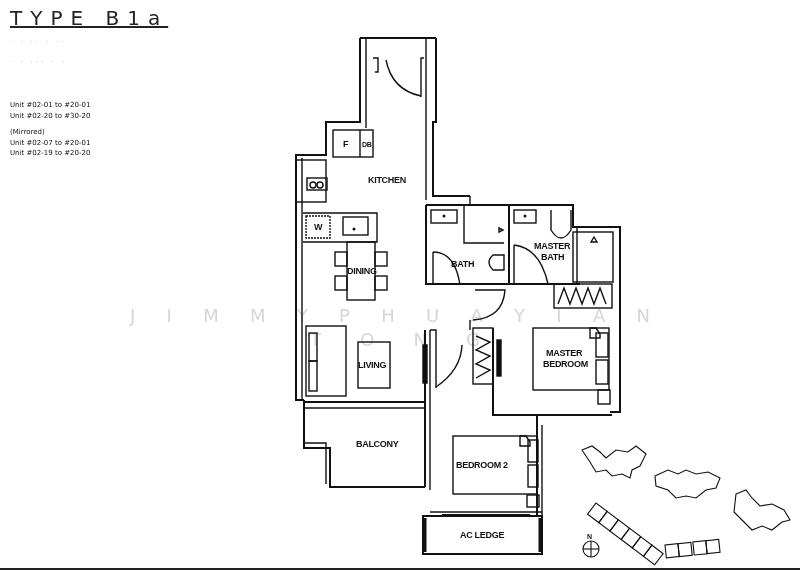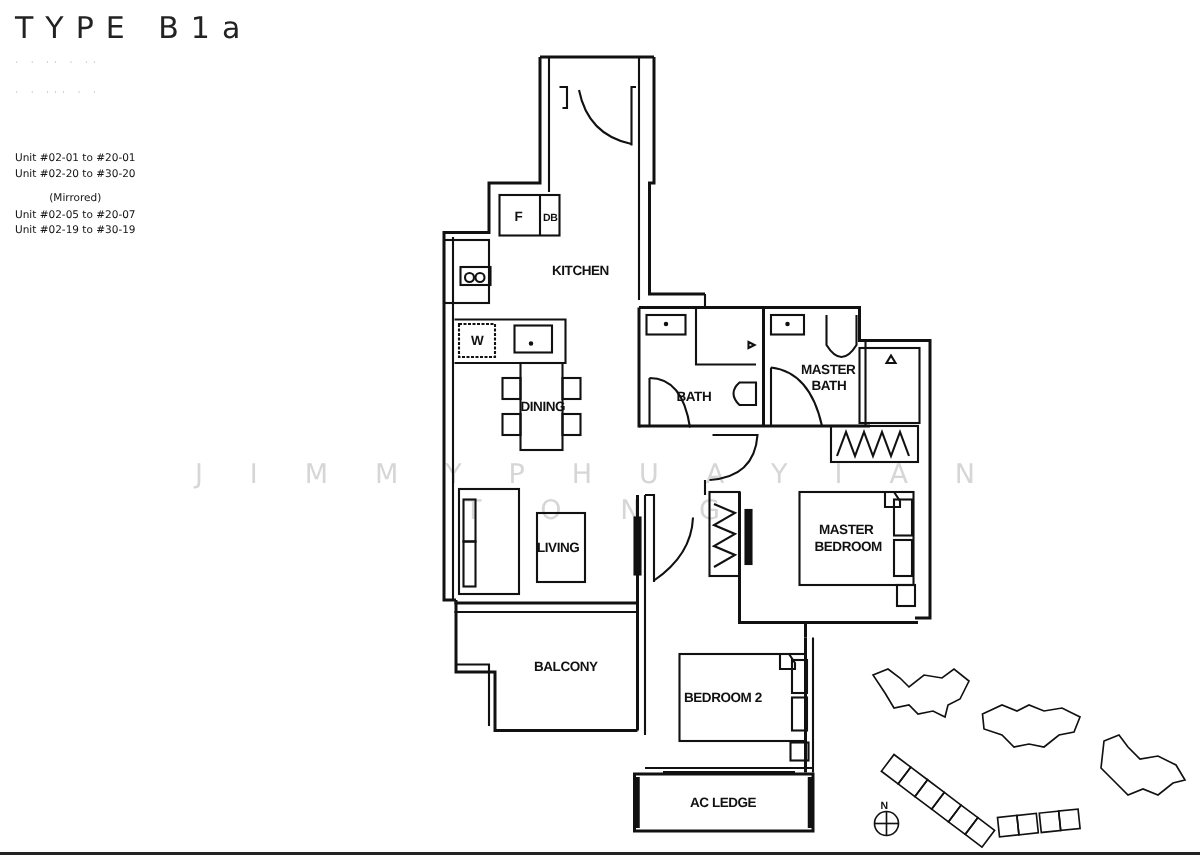--- a/index.html
+++ b/index.html
@@ -1,40 +1,40 @@
 <!DOCTYPE html>
 <html><head>
 <meta charset="utf-8">
 <style>
   html, body { margin:0; padding:0; background:#ffffff; }
   body { width:800px; height:570px; position:relative; overflow:hidden; font-family:"Liberation Sans", sans-serif; color:#111; }
-  .title { position:absolute; left:10px; top:6px; font-size:20px; letter-spacing:8px; font-weight:normal; color:#222; font-family:"DejaVu Sans", sans-serif; }
+  .title { position:absolute; left:10px; top:6px; font-size:20px; letter-spacing:8px; font-weight:normal; color:#222; font-family:"DejaVu Sans", sans-serif;text-decoration:underline; }
   .sub { position:absolute; left:10px; font-size:7px; color:#bbb; letter-spacing:3px; }
-  .units { position:absolute; left:10px; top:100px; font-size:7px; line-height:10.5px; color:#111; font-family:"DejaVu Sans", sans-serif;text-align:center; }
+  .units { position:absolute; left:10px; top:100px; font-size:7px; line-height:10.5px; color:#111; font-family:"DejaVu Sans", sans-serif; }
   .units div { white-space:nowrap; }
   .units .gap { height:6px; }
   svg.plan { position:absolute; left:0; top:0; }
   .lbl { font-family:"Liberation Sans", sans-serif; font-size:9px; font-weight:bold; fill:#111; letter-spacing:-0.3px; }
   .wm { font-family:"DejaVu Sans", sans-serif; font-size:18px; fill:#d6d6d6; }
   .bottomline { position:absolute; left:0; right:0; bottom:0; height:2px; background:#222; }
 </style>
 </head>
 <body>
 
 <div class="title">TYPE B1a</div>
 <div class="sub" style="top:38px;">· ·  ·· · ··</div>
 <div class="sub" style="top:58px;">·    ·      ··· · ·</div>
 
 <div class="units">
   <div>Unit #02-01 to #20-01</div>
   <div>Unit #02-20 to #30-20</div>
   <div class="gap"></div>
   <div>(Mirrored)</div>
-  <div>Unit #02-05 to #20-07</div>
-  <div>Unit #02-19 to #30-19</div>
+  <div>Unit #02-07 to #20-01</div>
+  <div>Unit #02-19 to #20-20</div>
 </div>
 
 <svg class="plan" width="800" height="570" viewBox="0 0 800 570">
 
   <text class="wm" x="130" y="322" textLength="520">J I M M Y   P H U A   Y I A N</text>
   <text class="wm" x="310" y="346" textLength="170">T O N G</text>
 
   <g fill="none" stroke="#111" stroke-width="1.4">
 
     <path d="M360,38 L360,122 L326,122 L326,155 L296,155 L296,400 L304,400" stroke-width="2"></path>

